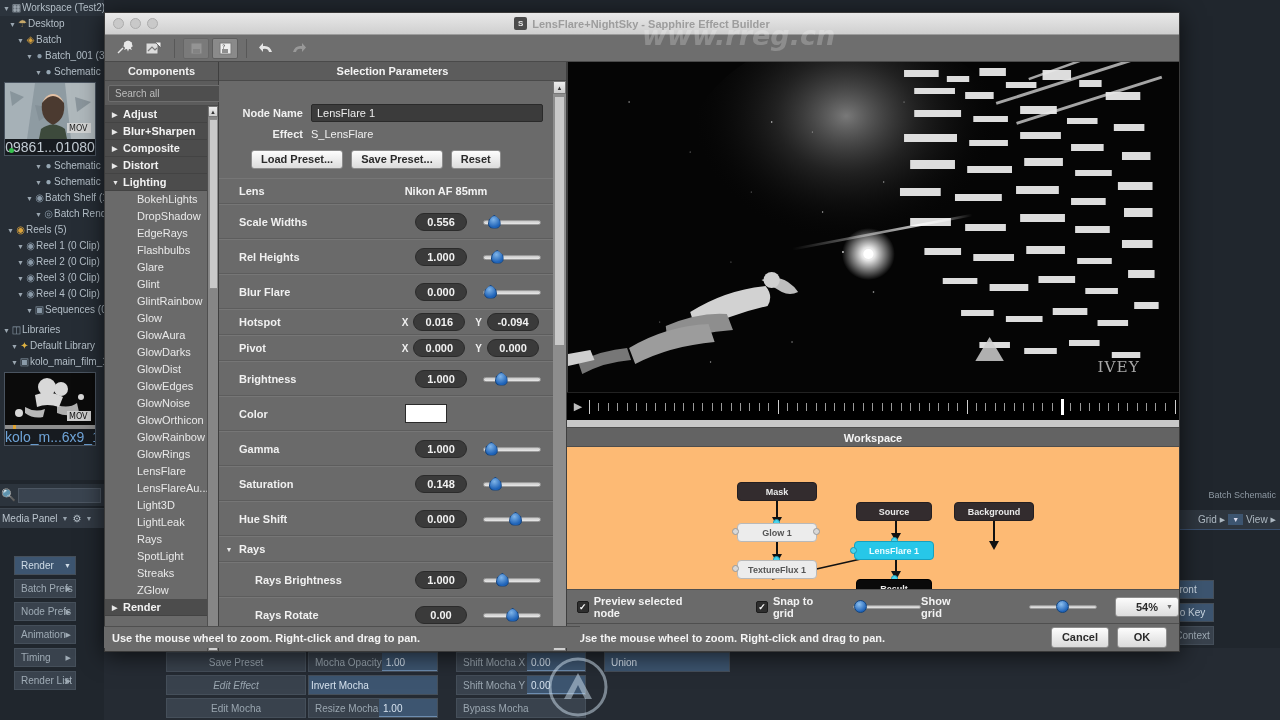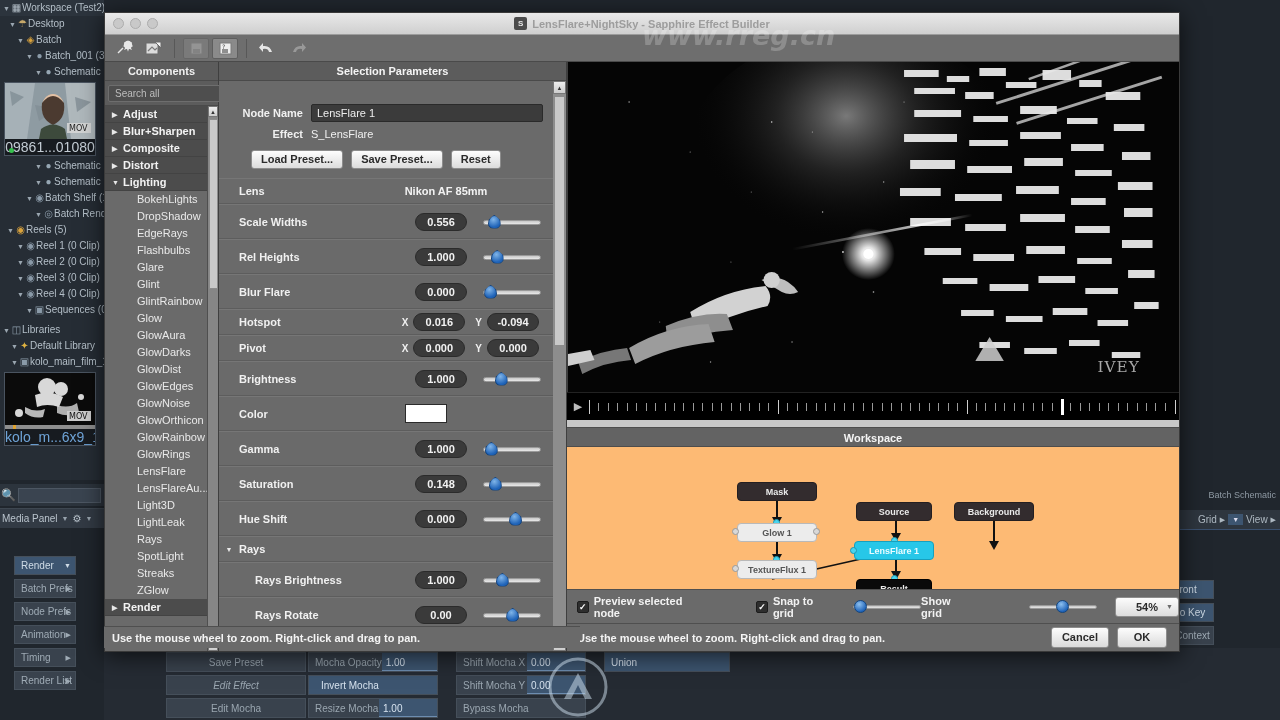--- a/index.html
+++ b/index.html
@@ -461,21 +461,21 @@
       <div class="bp-col" style="left:62px;width:140px">
         <div class="bp-item center"><span>Save Preset</span></div>
         <div class="bp-item italic"><span>Edit Effect</span></div>
         <div class="bp-item center"><span>Edit Mocha</span></div>
       </div>
       <div class="bp-col" style="left:204px;width:130px">
         <div class="bp-field">
             <span class="fl">Mocha Opacity</span>
             <span class="fv">1.00</span>
           </div>
-        <div class="bp-item blueband" style="padding-left:12px"><span>Invert Mocha</span></div>
+        <div class="bp-item blueband" style="padding-left:2px"><span>Invert Mocha</span></div>
         <div class="bp-field">
             <span class="fl">Resize Mocha</span>
             <span class="fv">1.00</span>
           </div>
       </div>
       <div class="bp-col" style="left:352px;width:130px">
         <div class="bp-field">
             <span class="fl">Shift Mocha X</span>
             <span class="fv">0.00</span>
           </div>

